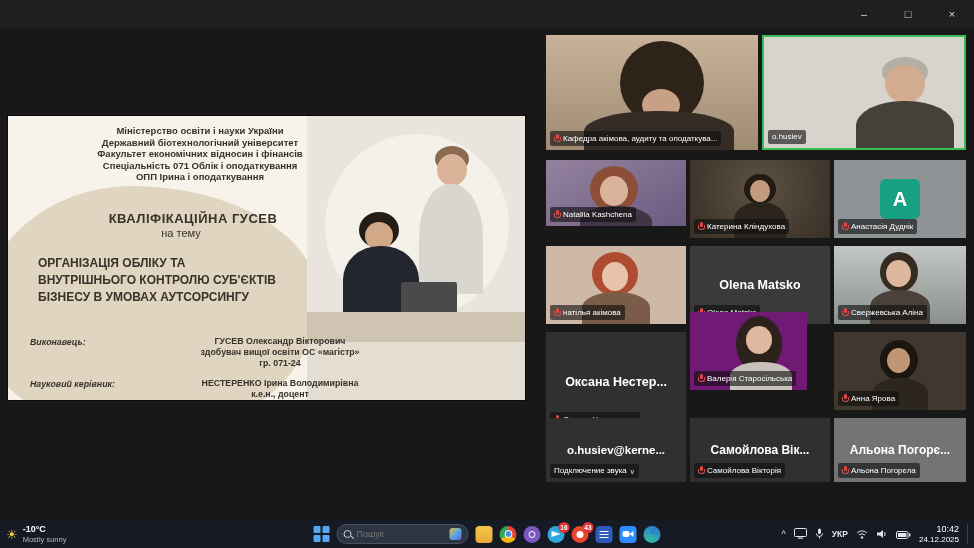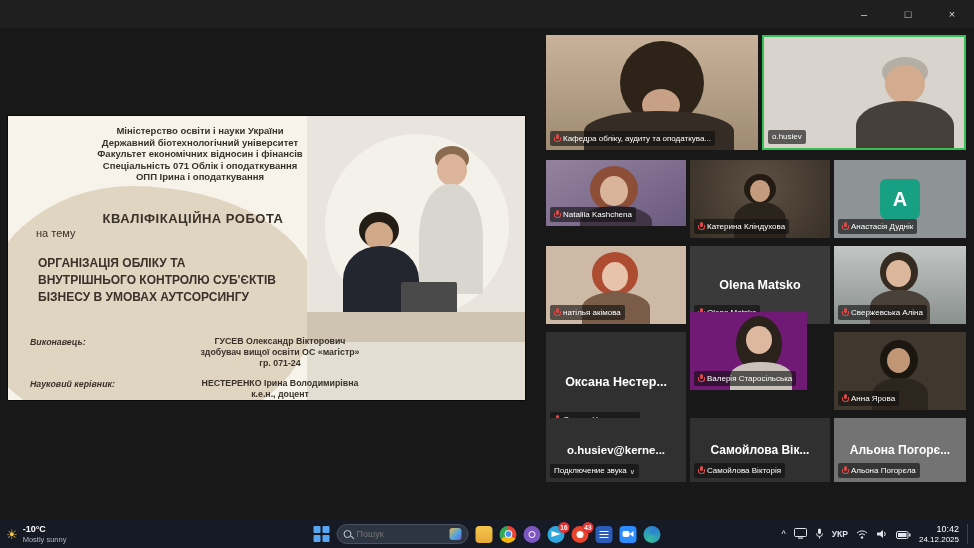--- a/index.html
+++ b/index.html
@@ -9,21 +9,21 @@
 
 
 .titlebar{position:absolute;left:0;top:0;width:100%;height:28px;background:#1f1f1f;display:flex;justify-content:flex-end;z-index:5}
 .wbtn{width:44px;height:28px;display:flex;align-items:center;justify-content:center;color:#d8d8d8;font-size:11px;cursor:default}
 
 
 .slide{position:absolute;left:8px;top:116px;width:517px;height:284px;background:#f7f3ea;overflow:hidden;color:#39322a;box-shadow:0 0 0 1px #0a0a0a}
 .blob{position:absolute;background:#dccfb8;opacity:.85}
 .slide-h{position:absolute;left:0;top:9px;width:384px;text-align:center;font-weight:700;font-size:9.5px;line-height:11.5px}
 .worktype{position:absolute;left:20px;top:95px;width:330px;text-align:center;font-weight:700;font-size:13px;letter-spacing:.5px}
-.worksub{position:absolute;left:28px;top:111px;width:330px;font-size:11px}
+.worksub{position:absolute;left:8px;top:111px;width:330px;text-align:center;font-size:11px}
 .thesis{position:absolute;left:30px;top:139px;width:330px;font-weight:700;font-size:12px;line-height:17px}
 .roleLabel{position:absolute;left:22px;font-weight:700;font-style:italic;font-size:8.8px}
 .roleVal{position:absolute;left:158px;width:228px;text-align:center;font-weight:700;font-size:8.8px;line-height:11px}
 .photo{position:absolute;right:0;top:0;width:218px;height:284px;background:#e9e5de;overflow:hidden}
 .pblob{position:absolute;left:18px;top:18px;width:184px;height:184px;background:#f4f1ea;border-radius:50%}
 .desk{position:absolute;left:0;top:196px;width:218px;height:30px;background:#cfc4b2}
 .deskfront{position:absolute;left:0;top:226px;width:218px;height:58px;background:#e3ddd2}
 .laptop-screen{position:absolute;left:94px;top:166px;width:56px;height:36px;background:#4a4a4a;border-radius:2px}
 .laptop-base{position:absolute;left:88px;top:200px;width:70px;height:7px;background:#353535;border-radius:2px}
 
@@ -113,21 +113,21 @@
     </div>
 
     <div class="slide-h">
       <div>Міністерство освіти і науки України</div>
       <div>Державний біотехнологічний університет</div>
       <div>Факультет економічних відносин і фінансів</div>
       <div>Спеціальність 071 Облік і оподаткування</div>
       <div>ОПП Ірина і оподаткування</div>
     </div>
 
-    <div class="worktype">КВАЛІФІКАЦІЙНА РОБОТА</div>
+    <div class="worktype">КВАЛІФІКАЦІЙНА ГУСЕВ</div>
     <div class="worksub">на тему</div>
 
     <div class="thesis">
       <div>ОРГАНІЗАЦІЯ ОБЛІКУ ТА</div>
       <div>ВНУТРІШНЬОГО КОНТРОЛЮ СУБ'ЄКТІВ</div>
       <div>БІЗНЕСУ В УМОВАХ АУТСОРСИНГУ</div>
     </div>
 
     <div class="roleLabel" style="top:221px">Виконавець:</div>
     <div class="roleVal" style="top:220px">
@@ -144,21 +144,21 @@
   </div>
 
   <div class="tile" style="left:546px;top:35px;width:212px;height:115px;background:linear-gradient(180deg,#c8b29a,#9f8a72)">
     <div>
       <div class="hair" style="left:74px;top:6px;width:84px;height:84px;background:#2e2318"></div>
       <div class="face" style="left:96px;top:54px;width:38px;height:32px;background:#c8a086"></div>
       <div class="torso" style="left:38px;top:76px;width:150px;height:42px;background:#352c26"></div>
     </div>
     <div class="vlabel">
       <span class="mic"></span>
-      <span>Кафедра обліку, аудиту та оподаткува...</span>
+      <span>Кафедра акімова, аудиту та оподаткува...</span>
     </div>
   </div>
 
   <div class="tile" style="left:762px;top:35px;width:204px;height:115px;background:#d8d3cc;border:2px solid #34c056">
     <div>
       <div class="hair" style="left:118px;top:20px;width:46px;height:30px;background:#b5aea4"></div>
       <div class="face" style="left:121px;top:28px;width:40px;height:38px;background:#d3ab8f"></div>
       <div class="torso" style="left:92px;top:64px;width:98px;height:52px;background:#45403a"></div>
     </div>
     <div class="vlabel">

